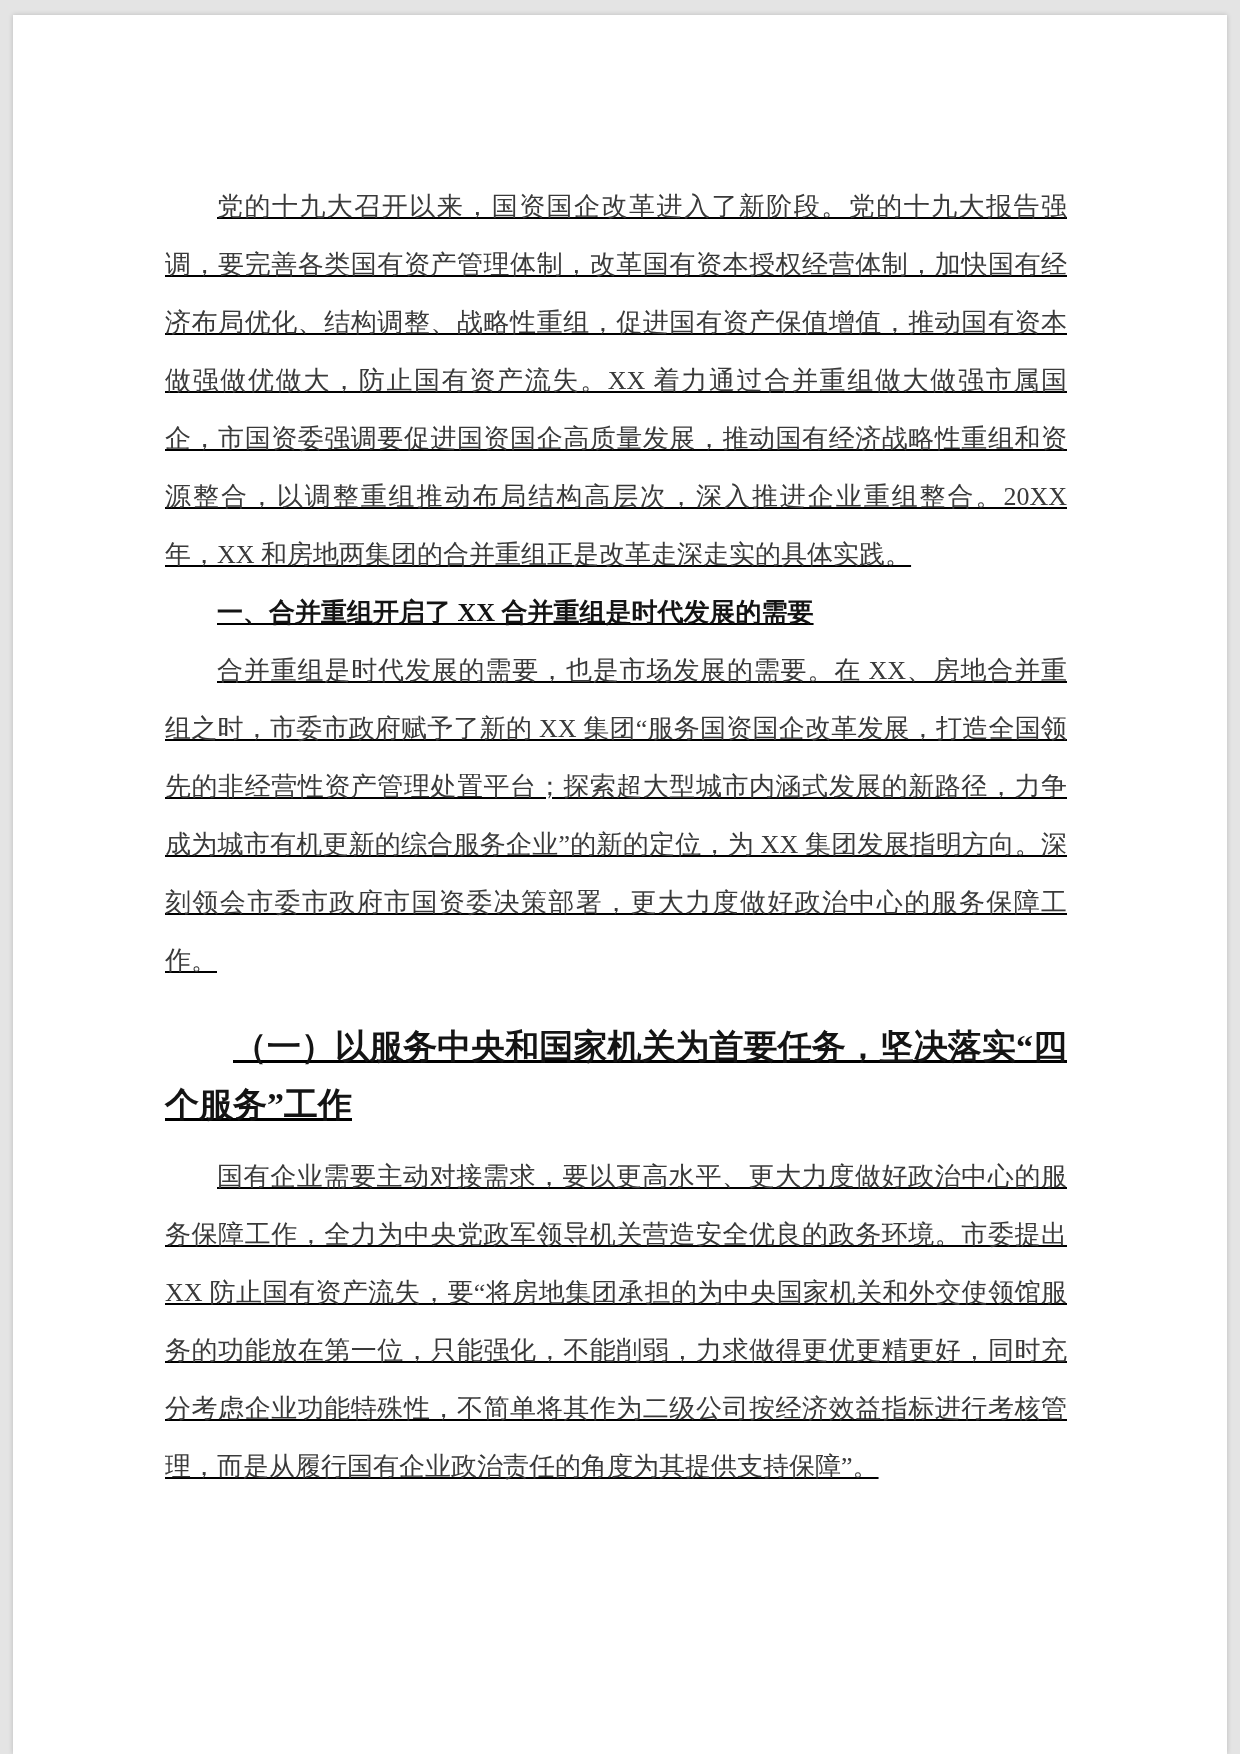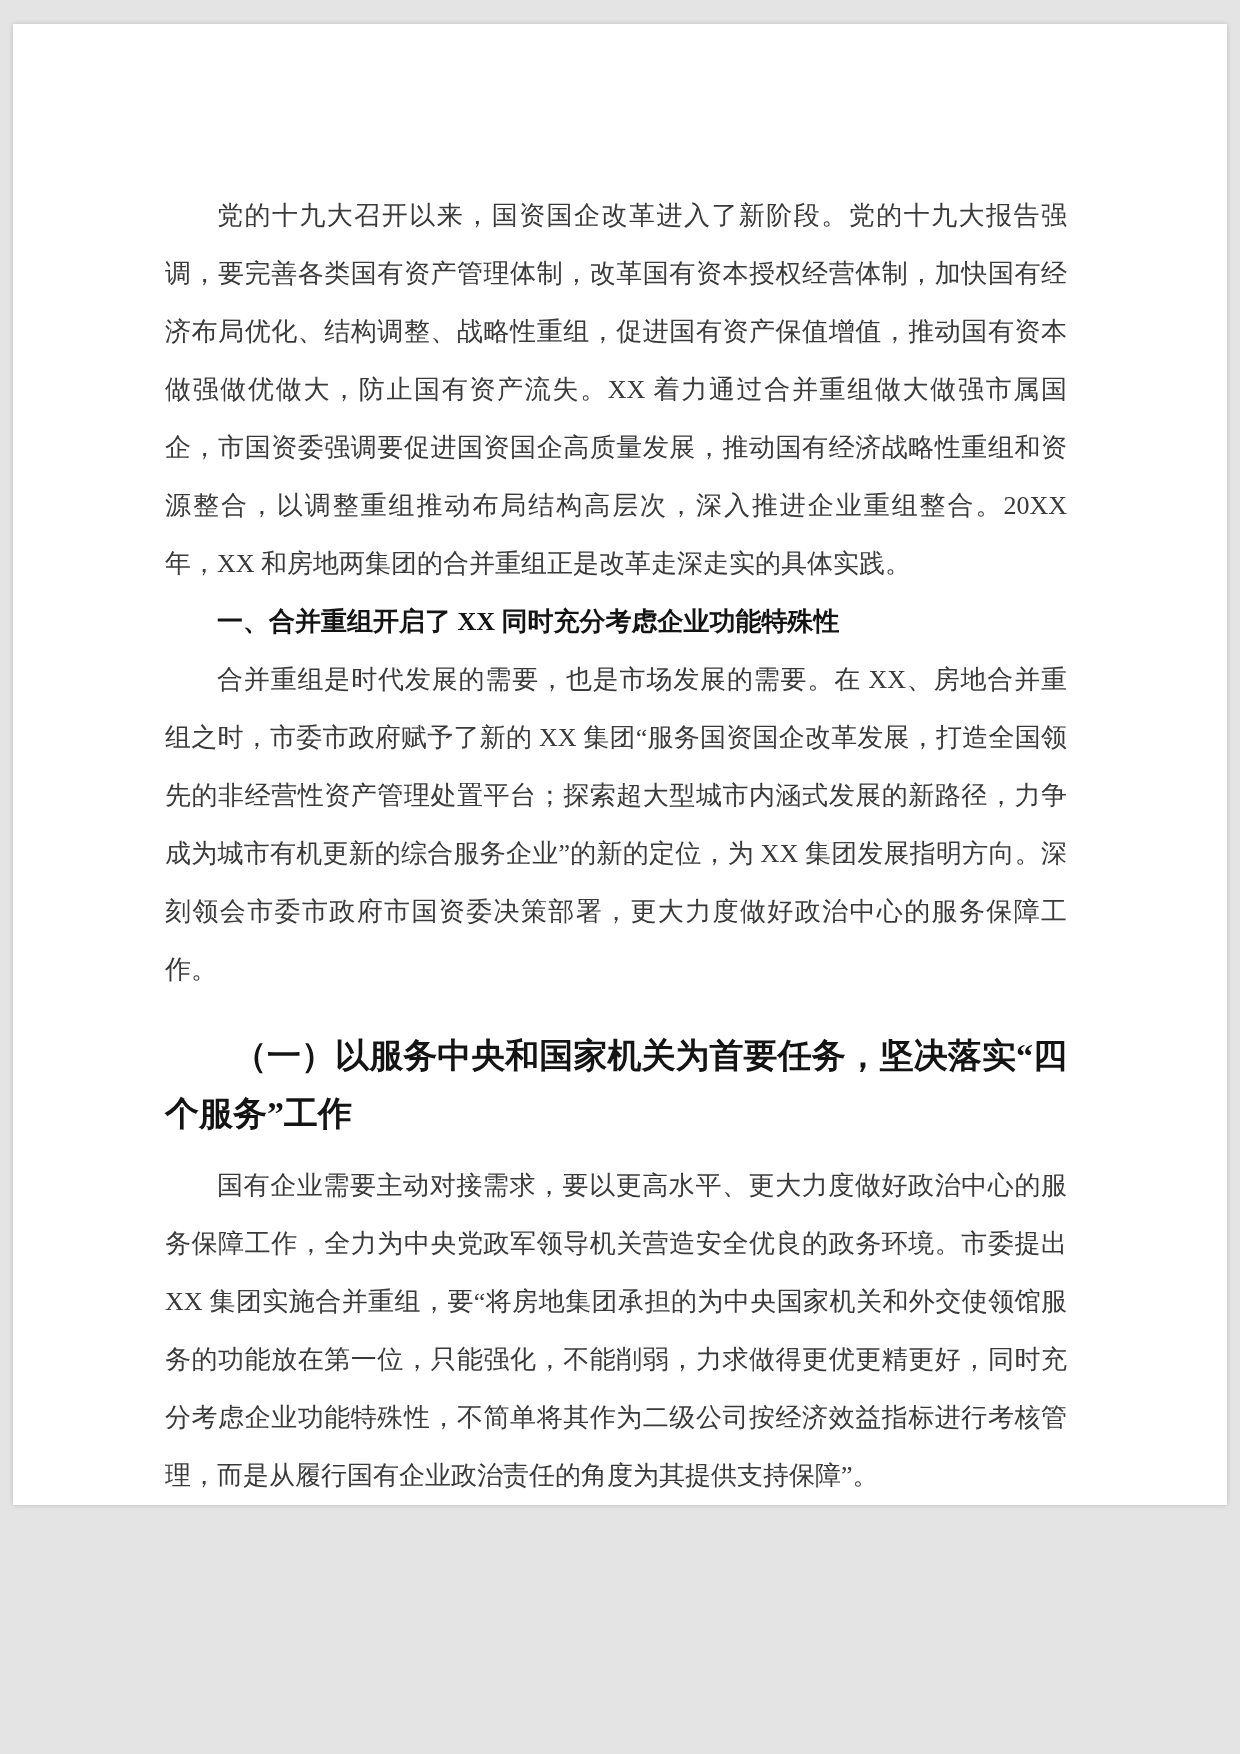--- a/index.html
+++ b/index.html
@@ -8,25 +8,26 @@
       width: 1240px;
       height: 1754px;
       background: var(--canvas, #e4e4e4);
       overflow: hidden;
       position: relative;
       font-family: "Liberation Serif", "DejaVu Serif", serif;
     }
     .page {
       position: absolute;
       left: 13px;
-      top: 24px;
+      top: 15px;
       width: 1214px;
-      height: 1481px;
+      height: 1739px;
       background: var(--paper, #ffffff);
       box-shadow: 0 0 5px rgba(0,0,0,0.18);
+      text-decoration: underline;
     }
     .content {
       padding: 163px 160px 0 152px;
       font-size: 26px;
       line-height: 58px;
       color: var(--body-text, #3a3a3a);
       text-align: justify;
     }
     .para {
       margin: 0;
@@ -50,18 +51,18 @@
       text-indent: 2em;
       text-align: justify;
     }
   </style>
 </head>
 <body>
 
 <div class="page">
   <div class="content">
     <p class="para">党的十九大召开以来，国资国企改革进入了新阶段。党的十九大报告强调，要完善各类国有资产管理体制，改革国有资本授权经营体制，加快国有经济布局优化、结构调整、战略性重组，促进国有资产保值增值，推动国有资本做强做优做大，防止国有资产流失。XX 着力通过合并重组做大做强市属国企，市国资委强调要促进国资国企高质量发展，推动国有经济战略性重组和资源整合，以调整重组推动布局结构高层次，深入推进企业重组整合。20XX 年，XX 和房地两集团的合并重组正是改革走深走实的具体实践。</p>
-    <h2 class="h1">一、合并重组开启了 XX 同时充分考虑企业功能特殊性</h2>
+    <h2 class="h1">一、合并重组开启了 XX 合并重组是时代发展的需要</h2>
     <p class="para">合并重组是时代发展的需要，也是市场发展的需要。在 XX、房地合并重组之时，市委市政府赋予了新的 XX 集团“服务国资国企改革发展，打造全国领先的非经营性资产管理处置平台；探索超大型城市内涵式发展的新路径，力争成为城市有机更新的综合服务企业”的新的定位，为 XX 集团发展指明方向。深刻领会市委市政府市国资委决策部署，更大力度做好政治中心的服务保障工作。</p>
     <h3 class="h2">（一）以服务中央和国家机关为首要任务，坚决落实“四个服务”工作</h3>
-    <p class="para">国有企业需要主动对接需求，要以更高水平、更大力度做好政治中心的服务保障工作，全力为中央党政军领导机关营造安全优良的政务环境。市委提出 XX 集团实施合并重组，要“将房地集团承担的为中央国家机关和外交使领馆服务的功能放在第一位，只能强化，不能削弱，力求做得更优更精更好，同时充分考虑企业功能特殊性，不简单将其作为二级公司按经济效益指标进行考核管理，而是从履行国有企业政治责任的角度为其提供支持保障”。</p>
+    <p class="para">国有企业需要主动对接需求，要以更高水平、更大力度做好政治中心的服务保障工作，全力为中央党政军领导机关营造安全优良的政务环境。市委提出 XX 防止国有资产流失，要“将房地集团承担的为中央国家机关和外交使领馆服务的功能放在第一位，只能强化，不能削弱，力求做得更优更精更好，同时充分考虑企业功能特殊性，不简单将其作为二级公司按经济效益指标进行考核管理，而是从履行国有企业政治责任的角度为其提供支持保障”。</p>
   </div>
 </div>
 
 </body></html>

